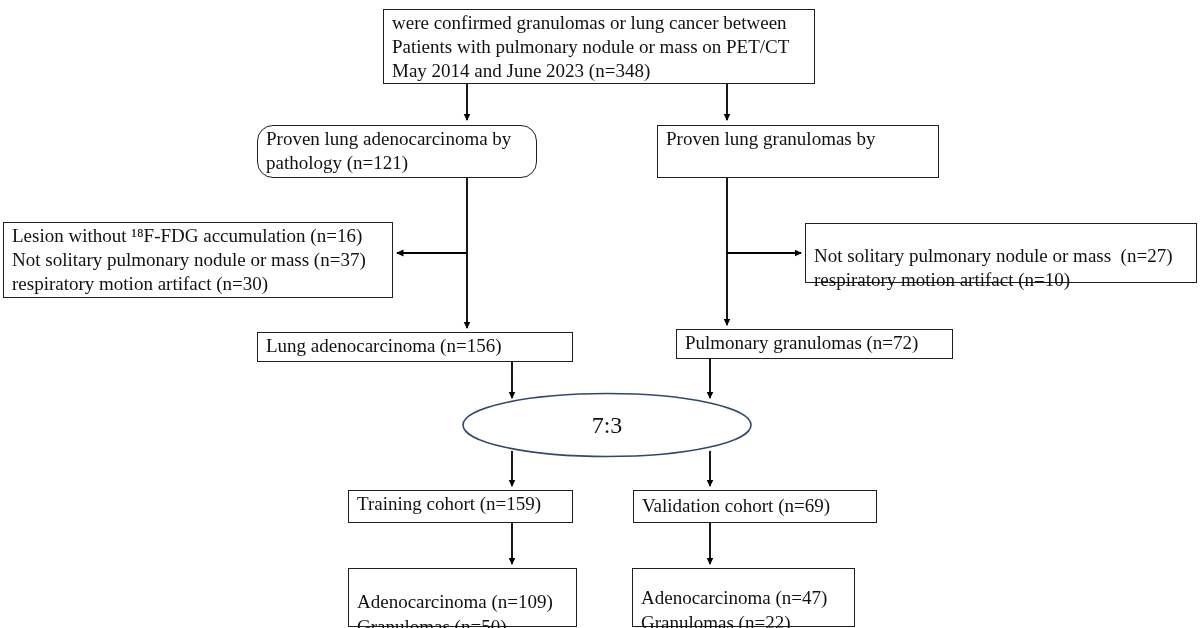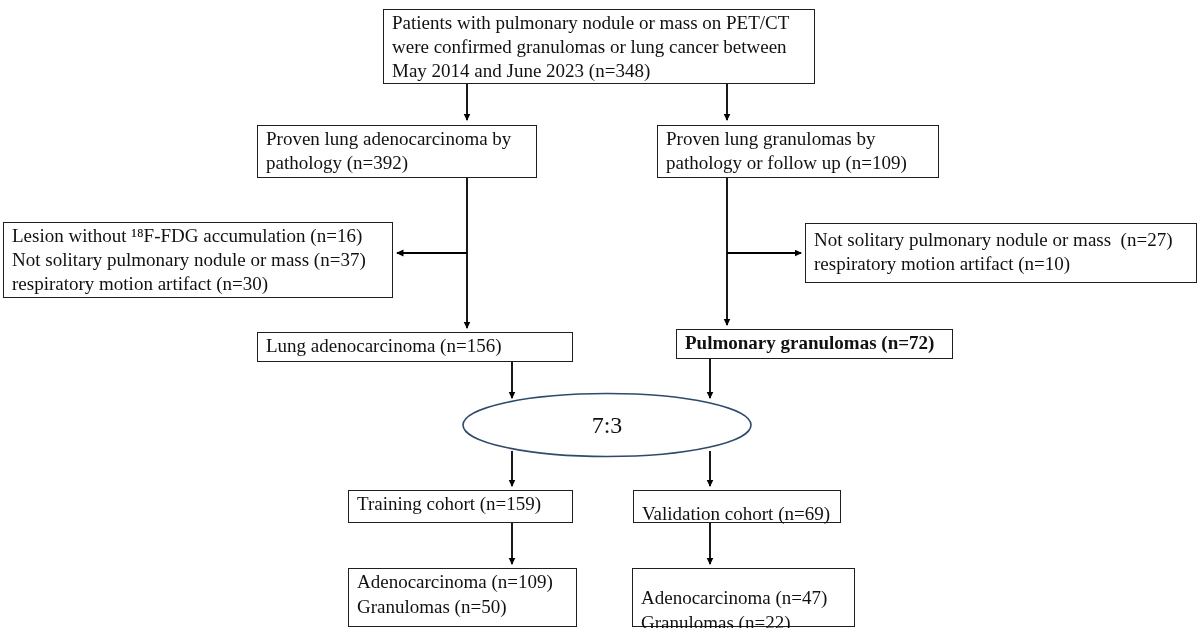--- a/index.html
+++ b/index.html
@@ -39,29 +39,29 @@
     background: #ffffff;
     border: 1.8px solid var(--box-border, #1f1f1f);
     font-size: 19px;
     padding: 1px 8px;
   }
   .line {
     line-height: 24px;
     white-space: pre;
   }
   .box-source              { left: 383px; top: 9px;   width: 432px; height: 75px; }
-  .box-adeno-pathology     { left: 257px; top: 125px; width: 280px; height: 53px; }
+  .box-adeno-pathology     { left: 257px; top: 125px; width: 280px; height: 53px; border-radius: 16px; }
   .box-granuloma-pathology { left: 645px; top: 125px; width: 282px; height: 53px; margin-left: 12px; }
   .box-excluded-adeno      { left: 3px;   top: 222px; width: 390px; height: 76px; }
-  .box-excluded-granuloma  { left: 805px; top: 223px; width: 392px; height: 60px; padding-top: 4px; }
+  .box-excluded-granuloma  { left: 805px; top: 223px; width: 392px; height: 60px; padding-top: 20px; }
   .box-lung-adeno          { left: 257px; top: 332px; width: 316px; height: 30px; }
-  .box-pulm-granuloma      { left: 676px; top: 329px; width: 277px; height: 30px; font-weight: bold; }
+  .box-pulm-granuloma      { left: 676px; top: 329px; width: 277px; height: 30px; }
   .box-training-cohort     { left: 348px; top: 490px; width: 225px; height: 33px; padding-top: 1px; }
-  .box-validation-cohort   { left: 633px; top: 490px; width: 208px; height: 33px; padding-top: 11px; }
-  .box-training-breakdown  { left: 348px; top: 568px; width: 229px; height: 59px; padding-top: 0; }
+  .box-validation-cohort   { left: 633px; top: 490px; width: 244px; height: 33px; padding-top: 3px; }
+  .box-training-breakdown  { left: 348px; top: 568px; width: 229px; height: 59px; padding-top: 20px; }
   .box-validation-breakdown{ left: 632px; top: 568px; width: 223px; height: 59px; padding-top: 16px; }
   .box-training-breakdown .line, .box-validation-breakdown .line { line-height: 25px; }
   .ellipse-label {
     position: absolute;
     left: 463px; top: 393px; width: 288px; height: 64px;
     display: flex; align-items: center; justify-content: center;
     font-size: 24px;
   }
 </style>
 </head>
@@ -91,33 +91,32 @@
     <line x1="710" y1="359" x2="710" y2="398" marker-end="url(#arrowhead)"></line>
 
     <line x1="512" y1="451" x2="512" y2="486" marker-end="url(#arrowhead)"></line>
     <line x1="710" y1="451" x2="710" y2="486" marker-end="url(#arrowhead)"></line>
 
     <line x1="512" y1="523" x2="512" y2="564" marker-end="url(#arrowhead)"></line>
     <line x1="710" y1="523" x2="710" y2="564" marker-end="url(#arrowhead)"></line>
   </svg>
 
   <div class="fbox box-source">
+    <div class="line">were confirmed granulomas or lung cancer between</div>
     <div class="line">Patients with pulmonary nodule or mass on PET/CT</div>
-    <div class="line">were confirmed granulomas or lung cancer between</div>
     <div class="line">May 2014 and June 2023 (n=348)</div>
   </div>
 
   <div class="fbox box-adeno-pathology">
     <div class="line">Proven lung adenocarcinoma by</div>
-    <div class="line">pathology (n=392)</div>
+    <div class="line">pathology (n=121)</div>
   </div>
 
   <div class="fbox box-granuloma-pathology">
     <div class="line">Proven lung granulomas by</div>
-    <div class="line">pathology or follow up (n=109)</div>
   </div>
 
   <div class="fbox box-excluded-adeno">
     <div class="line">Lesion without ¹⁸F-FDG accumulation (n=16)</div>
     <div class="line">Not solitary pulmonary nodule or mass (n=37)</div>
     <div class="line">respiratory motion artifact (n=30)</div>
   </div>
 
   <div class="fbox box-excluded-granuloma">
     <div class="line">Not solitary pulmonary nodule or mass  (n=27)</div>

